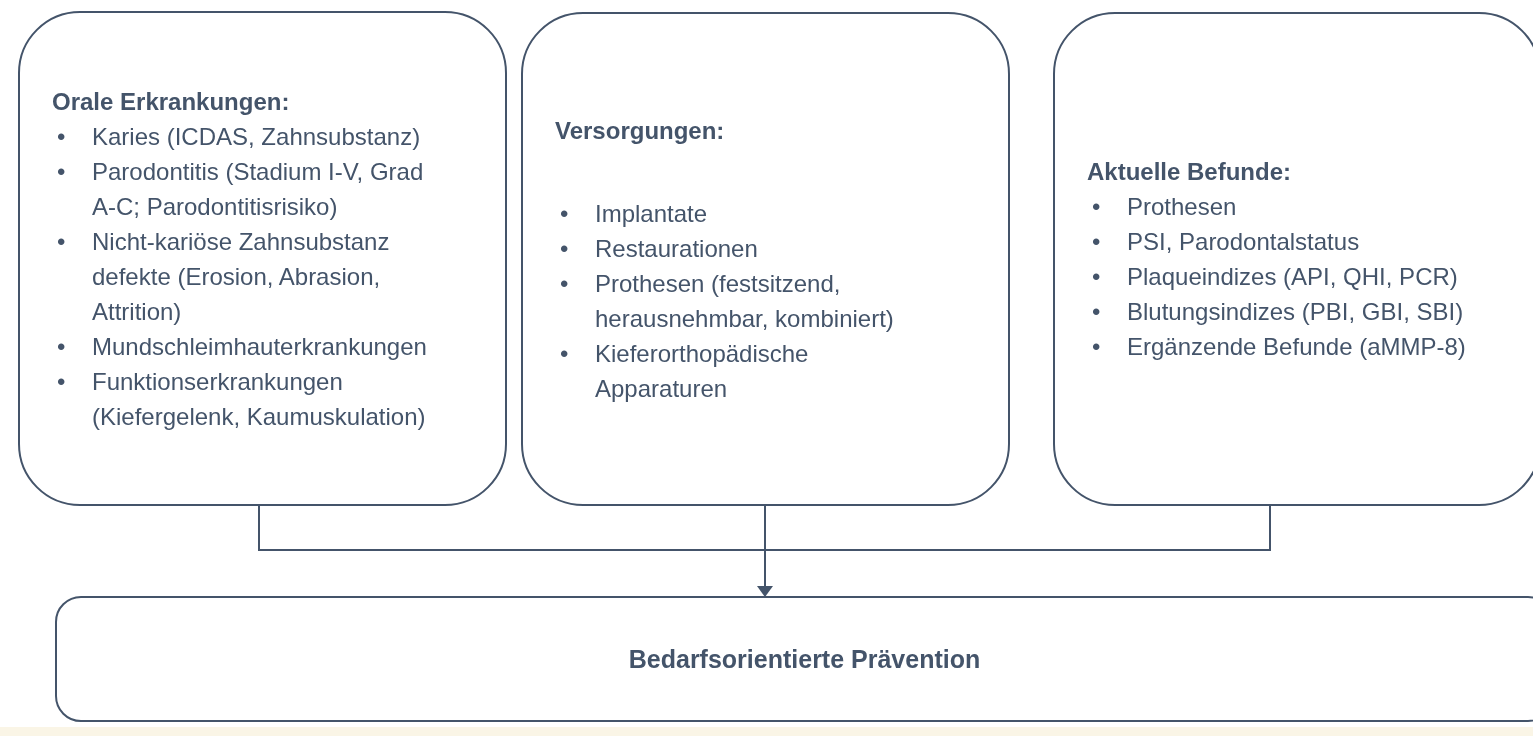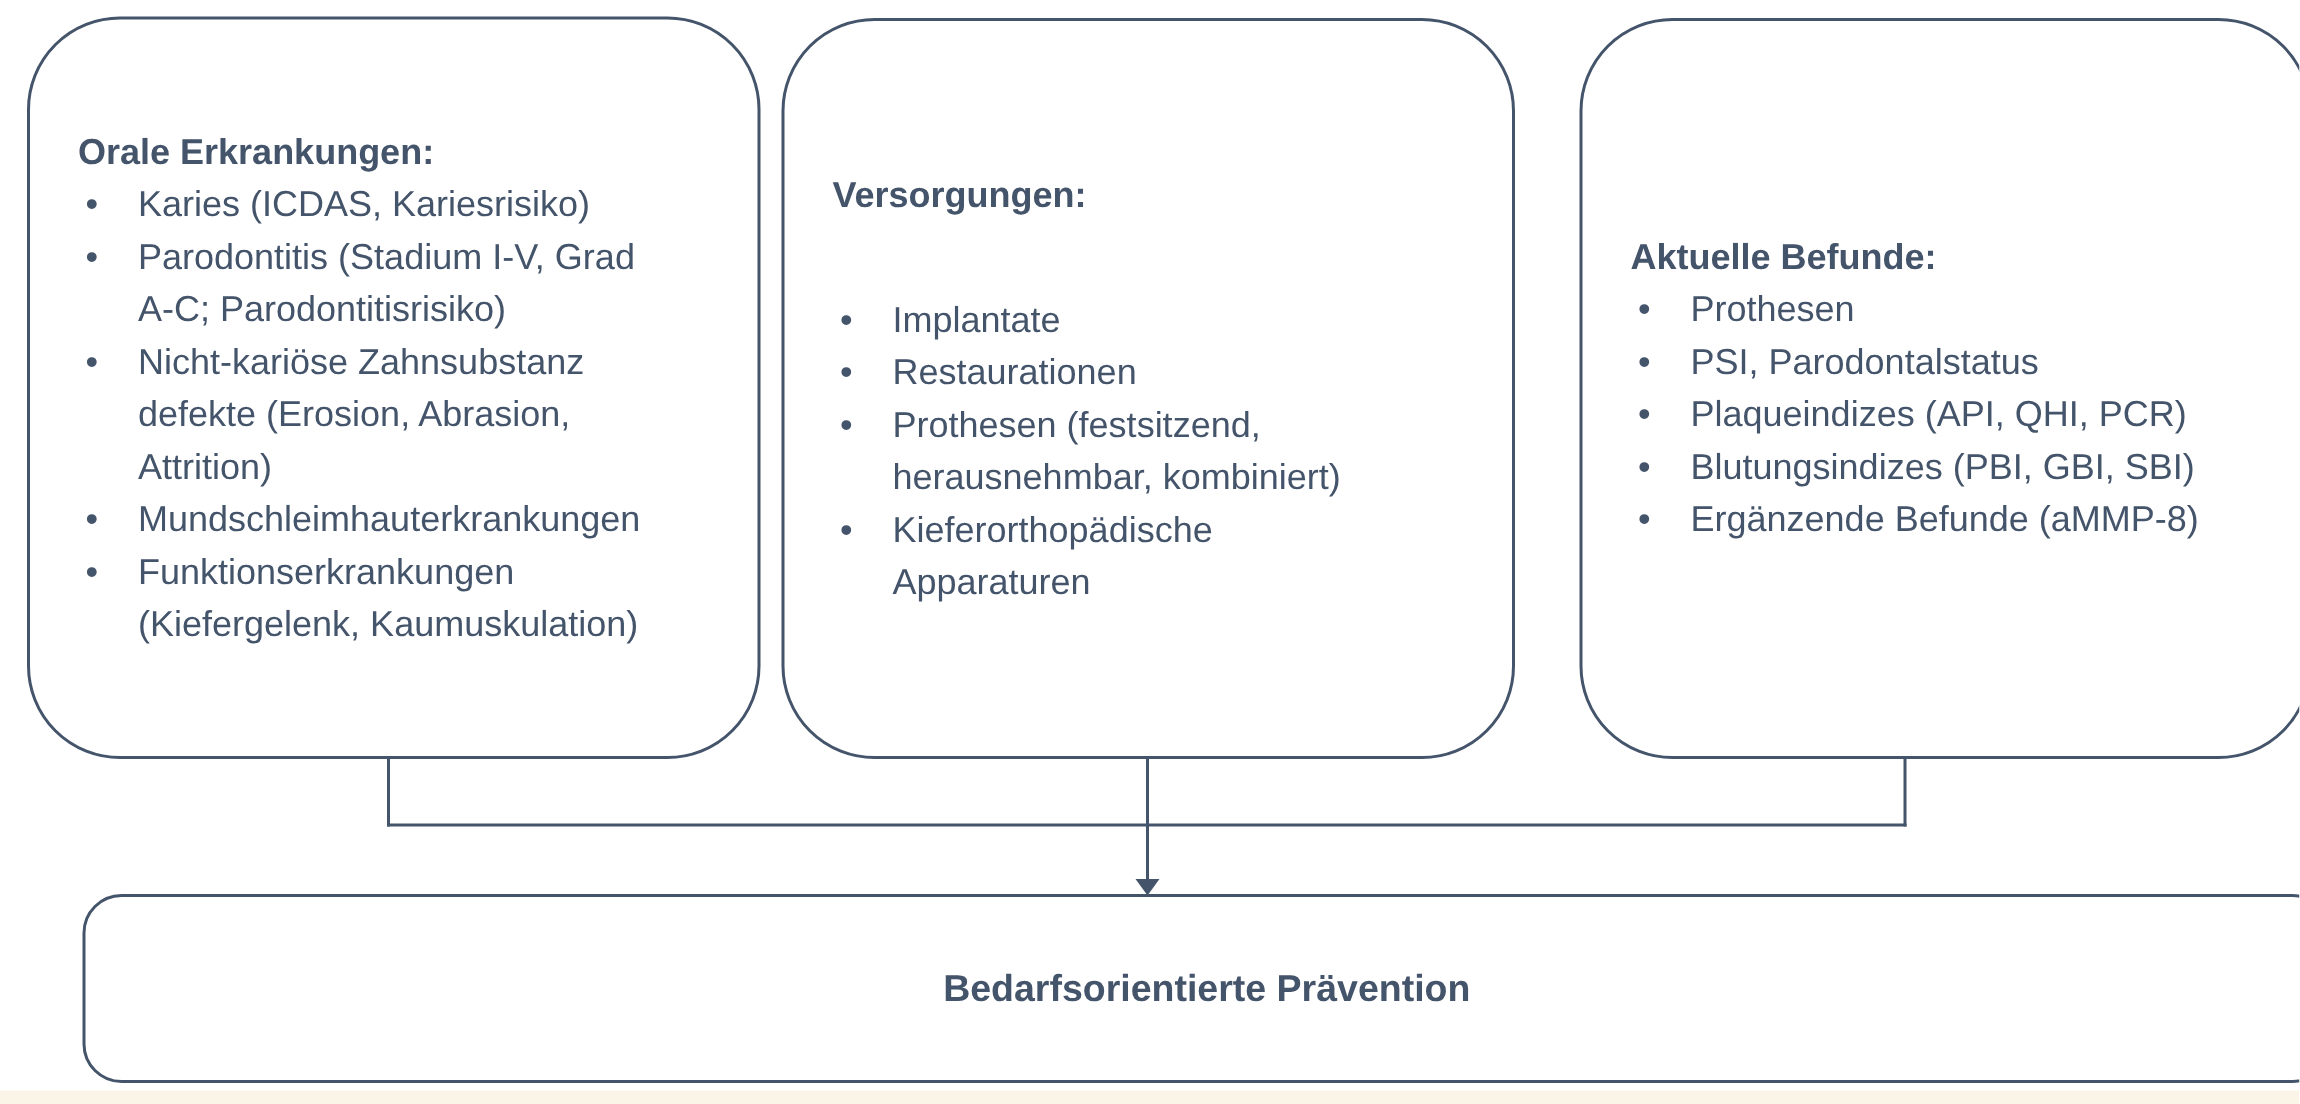--- a/index.html
+++ b/index.html
@@ -75,21 +75,21 @@
   }
 </style>
 </head>
 <body>
 
 <div class="canvas">
 
   <div class="topbox" id="box-1">
     <div class="box-title">Orale Erkrankungen:</div>
     <ul class="bullets">
-      <li>Karies (ICDAS, Kariesrisiko)</li>
+      <li>Karies (ICDAS, Zahnsubstanz)</li>
       <li>Parodontitis (Stadium I-V, Grad
 A-C; Parodontitisrisiko)</li>
       <li>Nicht-kariöse Zahnsubstanz
 defekte (Erosion, Abrasion,
 Attrition)</li>
       <li>Mundschleimhauterkrankungen</li>
       <li>Funktionserkrankungen
 (Kiefergelenk, Kaumuskulation)</li>
     </ul>
   </div>

